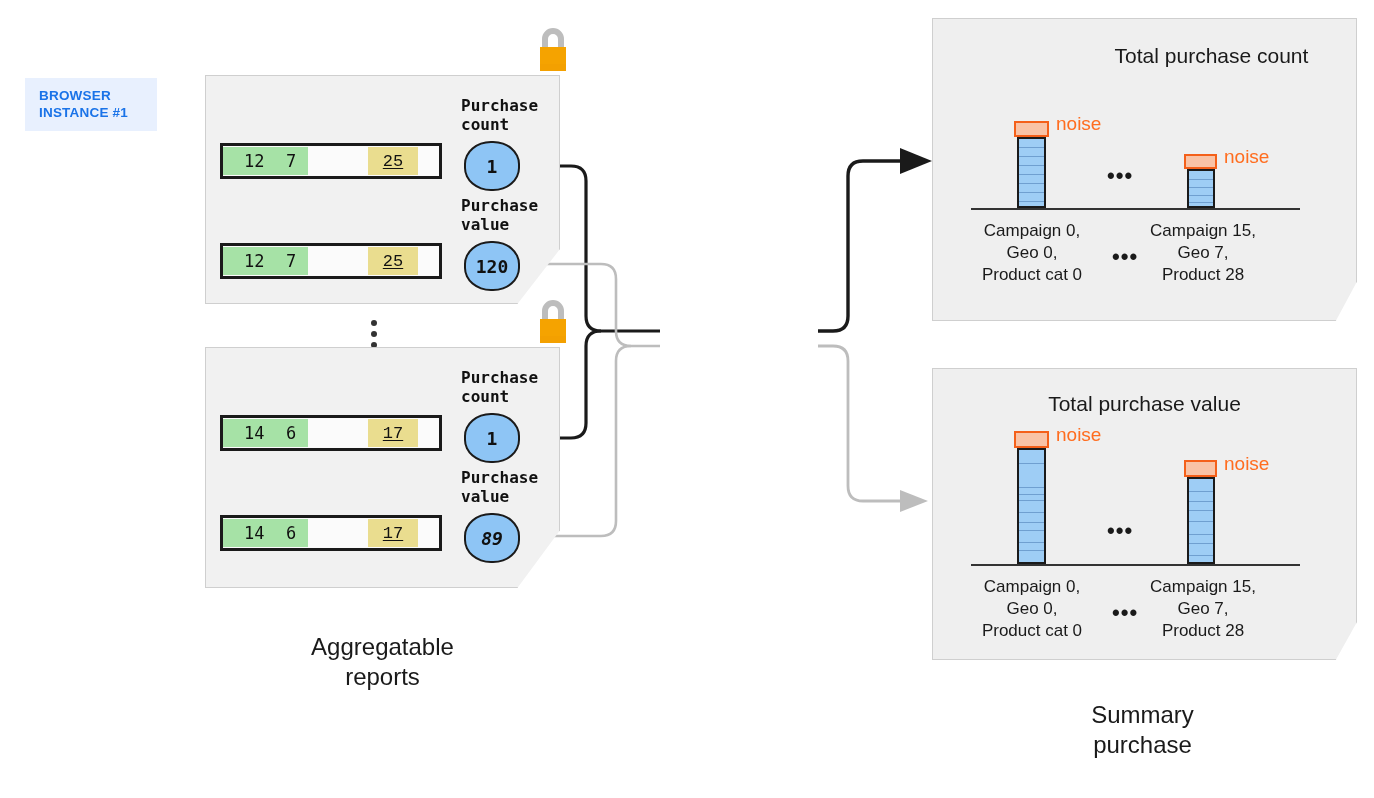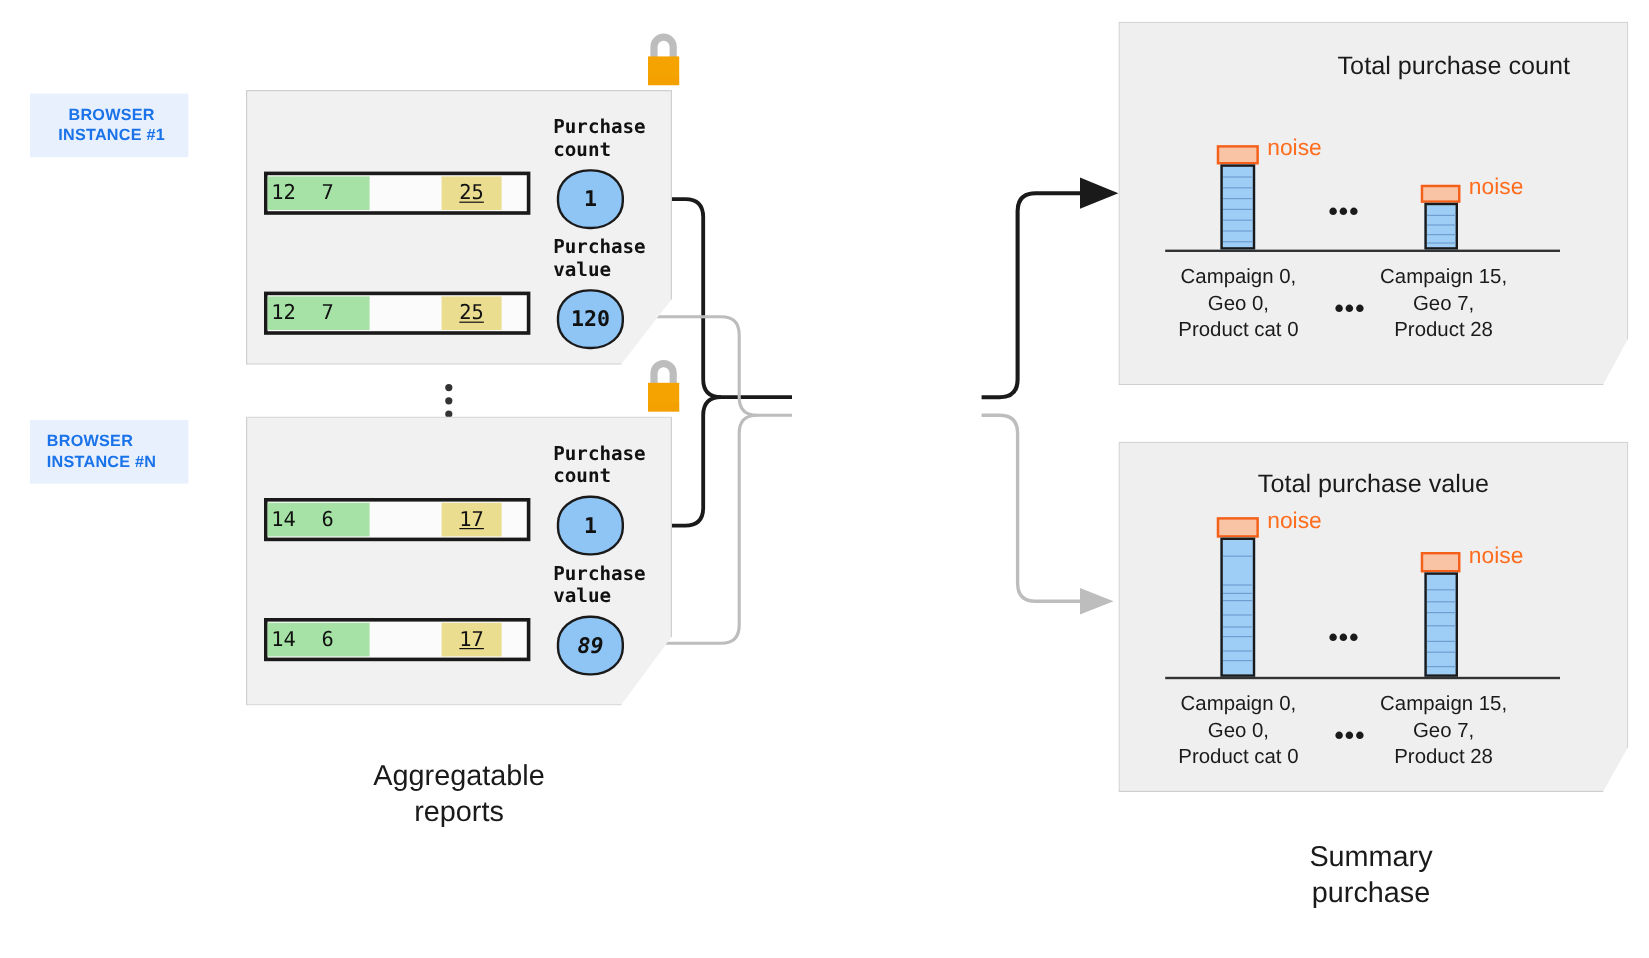--- a/index.html
+++ b/index.html
@@ -19,26 +19,26 @@
     box-sizing:border-box;
     clip-path:polygon(0 0,100% 0,100% 76%,88% 100%,0 100%);
   }
   .report-row{
     position:absolute;background:#fbfbfb;border:3px solid #1a1a1a;
     box-sizing:border-box;display:flex;align-items:center;
   }
   .cell{
     height:28px;display:flex;align-items:center;
     font-family:"DejaVu Sans Mono","Liberation Mono",monospace;
-    font-size:17px;color:#111;padding-left:3px;box-sizing:border-box;
+    font-size:17px;color:#111;padding-left:21px;box-sizing:border-box;
   }
   .cell.green{background:#a6e2a6;}
   .cell.yellow{background:#eadd8f;}
   .cell.spacer{background:transparent;}
-  .cell u{text-decoration:underline;text-underline-offset:2px;}
+  .cell u{text-decoration:underline;text-underline-offset:2px;font-family:Liberation Mono, monospace;}
 
   .metric-label{
     position:absolute;font-family:"DejaVu Sans Mono","Liberation Mono",monospace;
     font-size:16px;font-weight:bold;color:#111;line-height:19px;white-space:pre-line;
   }
   .metric-bubble{
     position:absolute;background:#8ec5f5;border:2.5px solid #1a1a1a;
     border-radius:48% / 46%;
     display:flex;align-items:center;justify-content:center;
     font-family:"DejaVu Sans Mono","Liberation Mono",monospace;
@@ -94,21 +94,21 @@
 
     <path d="M516,536 H601 Q616,536 616,521 V361 Q616,346 631,346" fill="none" stroke="#bdbdbd" stroke-width="2.6"></path>
 
     <path d="M818,331 H833 Q848,331 848,316 V176 Q848,161 863,161 H904" fill="none" stroke="#1a1a1a" stroke-width="3.4"></path>
     <polygon points="900,148 932,161 900,174" fill="#1a1a1a"></polygon>
 
     <path d="M818,346 H833 Q848,346 848,361 V486 Q848,501 863,501 H904" fill="none" stroke="#bdbdbd" stroke-width="2.8"></path>
     <polygon points="900,490 928,501 900,512" fill="#bdbdbd"></polygon>
   </svg>
 
-  <div class="browser-tag" style="left:25px;top:78px;text-align:center;">BROWSER
+  <div class="browser-tag" style="left:25px;top:78px;">BROWSER
 INSTANCE #1</div>
 
   <div class="report-panel" style="left:205px;top:75px;width:355px;height:229px;"></div>
 
   <div class="padlock" style="left:535px;top:22px;">
     <svg width="36" height="56" viewBox="0 0 36 56">
       <path d="M10,26 V17 a8,8 0 0 1 16,0 V26" fill="none" stroke="#bdbdbd" stroke-width="6"></path>
       <rect x="5" y="25" width="26" height="24" fill="#f5a300"></rect>
       <rect x="5" y="42" width="26" height="7" fill="#f09c00" opacity=".35"></rect>
     </svg>
@@ -139,22 +139,20 @@
   <div class="metric-label" style="left:461px;top:196px;">Purchase
 value</div>
   <div class="metric-bubble" style="left:464px;top:241px;width:52px;height:46px;">120</div>
 
   <div class="vdots" style="left:371px;top:320px;">
     <i></i>
       <i></i>
       <i></i>
   </div>
 
-  <div class="browser-tag" style="left:25px;top:350px;">BROWSER
-INSTANCE #N</div>
 
   <div class="report-panel" style="left:205px;top:347px;width:355px;height:241px;"></div>
 
   <div class="padlock" style="left:535px;top:294px;">
     <svg width="36" height="56" viewBox="0 0 36 56">
       <path d="M10,26 V17 a8,8 0 0 1 16,0 V26" fill="none" stroke="#bdbdbd" stroke-width="6"></path>
       <rect x="5" y="25" width="26" height="24" fill="#f5a300"></rect>
       <rect x="5" y="42" width="26" height="7" fill="#f09c00" opacity=".35"></rect>
     </svg>
   </div>

